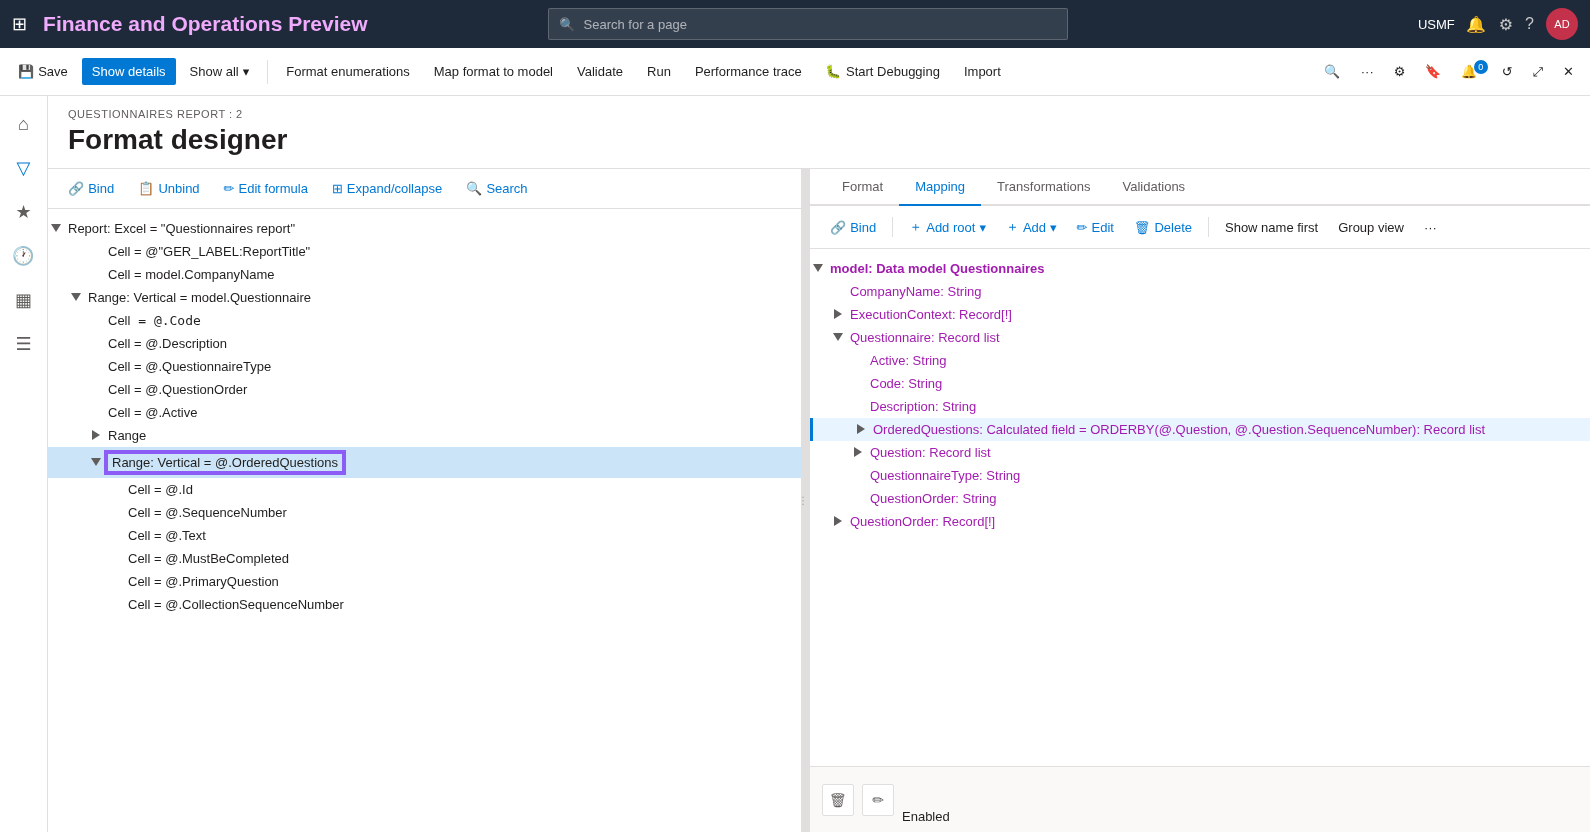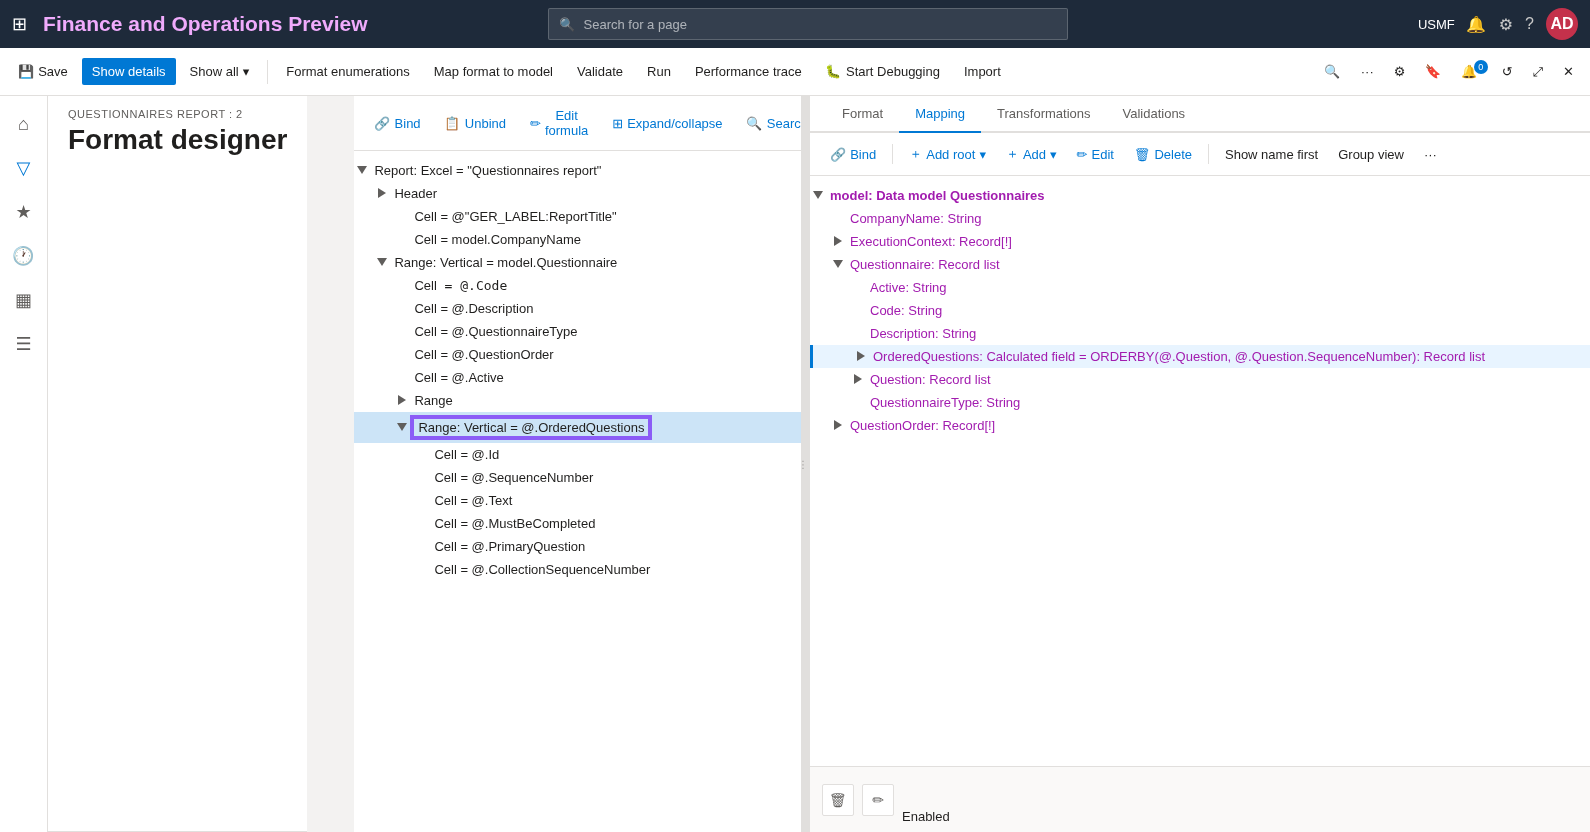--- a/index.html
+++ b/index.html
@@ -27,21 +27,21 @@
       display: flex;
       align-items: center;
       padding: 0 10px;
       gap: 8px;
       color: rgba(255,255,255,0.7);
       font-size: 13px;
     }
     .top-nav-right { display: flex; align-items: center; gap: 12px; color: #fff; margin-left: auto; }
     .top-nav-username { font-size: 13px; color: #fff; }
     .top-nav-icon { font-size: 16px; cursor: pointer; color: #c8c8c8; }
-    .top-nav-avatar { width: 32px; height: 32px; border-radius: 50%; background: #c4314b; display: flex; align-items: center; justify-content: center; color: #fff; font-size: 16px; font-weight: bold; cursor: pointer; }
+    .top-nav-avatar { width: 32px; height: 32px; border-radius: 50%; background: #c4314b; display: flex; align-items: center; justify-content: center; color: #fff; font-size: 11px; font-weight: normal; cursor: pointer; }
 
     
     .command-bar {
       background: #fff;
       height: 48px;
       display: flex;
       align-items: center;
       padding: 0 8px;
       border-bottom: 1px solid #e1dfdd;
       gap: 4px;
@@ -84,21 +84,21 @@
       align-items: center;
       justify-content: center;
       border-radius: 2px;
       cursor: pointer;
       font-size: 18px;
       color: #605e5c;
     }
     .sidebar-icon.active { color: #0078d4; }
 
     
-    .main-content { flex: 1; display: flex; flex-direction: row; overflow: hidden; gap: 47px; }
+    .main-content { flex: 1; display: flex; flex-direction: column; overflow: hidden; }
 
     
     .page-header { background: #fff; padding: 12px 20px 0; border-bottom: 1px solid #e1dfdd; }
     .breadcrumb { font-size: 11px; color: #605e5c; text-transform: uppercase; letter-spacing: 0.5px; margin-bottom: 4px; }
     .page-title { font-size: 28px; font-weight: 600; color: #201f1e; margin-bottom: 12px; }
 
     
     .designer-area { display: flex; flex: 1; overflow: hidden; background: #f9f9f9; }
 
     
@@ -305,25 +305,20 @@
           </button>
         </div>
 
         <div class="tree-container" id="tree-container">
         <div class="tree-item">
               <span class="toggle"><span class="triangle-down"></span></span>
               <span class="item-text">Report: Excel = "Questionnaires report"</span>
             </div>
             <div class="tree-item">
               <span class="indent"></span>
-              <span class="toggle"><span class="triangle-right"></span></span>
-              <span class="item-text">Header<any></any></span>
-            </div>
-            <div class="tree-item">
-              <span class="indent"></span>
               <span class="indent"></span>
               <span class="toggle"></span>
               <span class="item-text">Cell<reporttitle> = @"GER_LABEL:ReportTitle"</reporttitle></span>
             </div>
             <div class="tree-item">
               <span class="indent"></span>
               <span class="indent"></span>
               <span class="toggle"></span>
               <span class="item-text">Cell<companyname> = model.CompanyName</companyname></span>
             </div>
@@ -515,20 +510,26 @@
               <span class="item-text">Question: Record list</span>
             </div>
             <div class="model-item">
               <span class="indent" style="width:20px"></span>
               <span class="indent" style="width:20px"></span>
               <span class="toggle"></span>
               <span class="item-text">QuestionnaireType: String</span>
             </div>
             <div class="model-item">
               <span class="indent" style="width:20px"></span>
+              <span class="indent" style="width:20px"></span>
+              <span class="toggle"></span>
+              <span class="item-text">QuestionOrder: String</span>
+            </div>
+            <div class="model-item">
+              <span class="indent" style="width:20px"></span>
               <span class="toggle"><span class="triangle-right"></span></span>
               <span class="item-text">QuestionOrder: Record[!]</span>
             </div>
           </div>
 
         <div class="right-bottom">
           <button class="status-icon-btn">🗑</button>
           <button class="status-icon-btn">✏</button>
           <span class="status-text">Enabled</span>
         </div>

